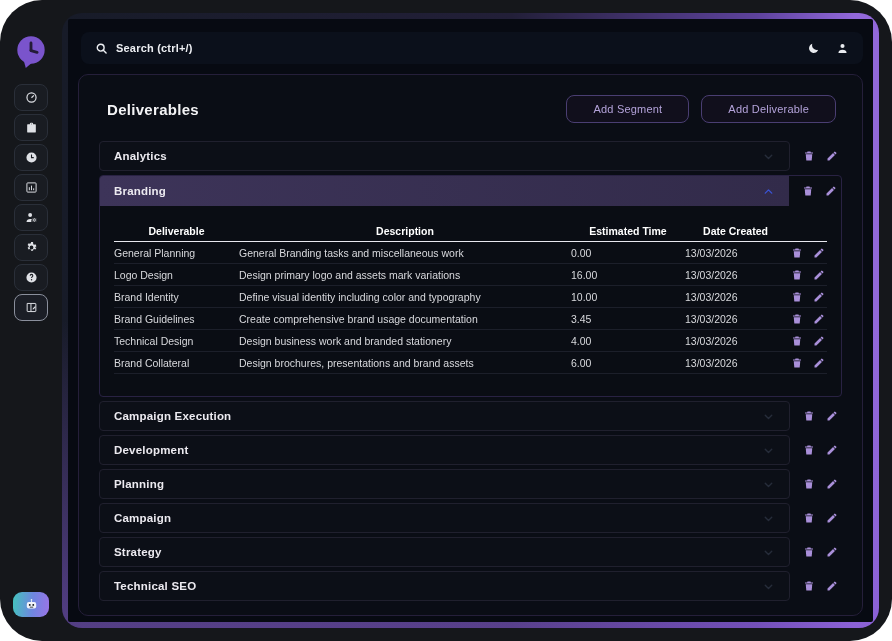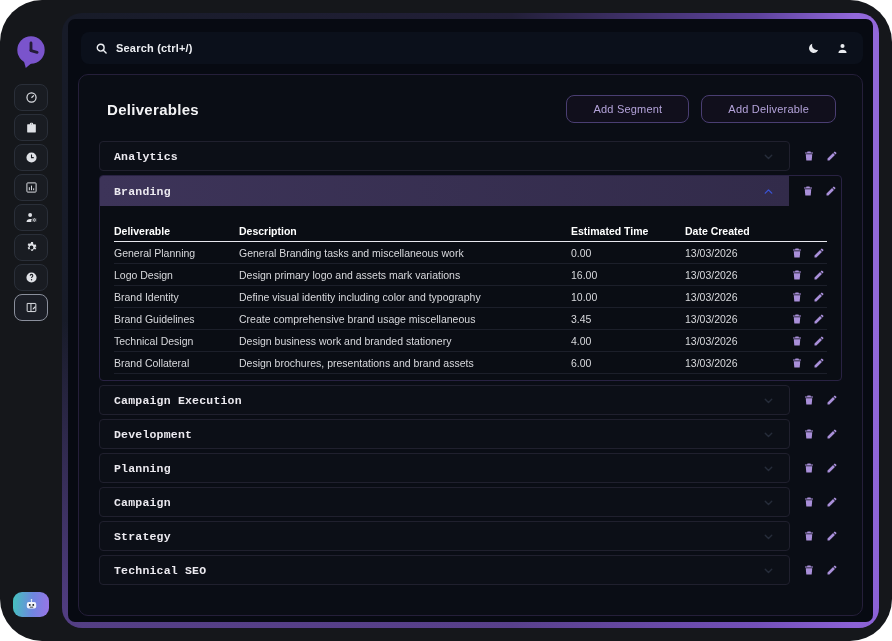--- a/index.html
+++ b/index.html
@@ -22,21 +22,21 @@
     border:none; border-radius:9px; cursor:pointer;
     background:linear-gradient(95deg,#43c4bd 0%,#6f86e0 55%,#9a74e6 100%);
     display:flex; align-items:center; justify-content:center; color:#f2f4fa; }
   .ai-fab svg { width:15px; height:15px; }
 
   
   .window-border { flex:1; margin:13px 13px 13px 0; border-radius:20px; padding:6px;
     background:
       linear-gradient(to bottom, rgba(23,27,40,0) 50%, rgba(134,92,210,.55) 100%),
       linear-gradient(to right, #171b28 0%, #221f38 55%, #5d429c 85%, #9268da 97%); }
-  .window { height:100%; border-radius:7px; background:#070a12; overflow:hidden;
+  .window { height:100%; border-radius:2px; background:#070a12; overflow:hidden;
     display:flex; flex-direction:column; }
 
   .topbar { margin:13px 10px 0 13px; height:32px; background:#0b101b;
     border-radius:8px; display:flex; align-items:center; justify-content:space-between;
     padding:0 14px; flex-shrink:0; }
   .search { display:flex; align-items:center; gap:8px; color:#eceef2;
     font-size:11px; font-weight:bold; letter-spacing:.2px; cursor:text; flex:1; }
   .search svg { width:13px; height:13px; }
   .topbar-right { display:flex; align-items:center; gap:16px; color:#e9ebef; }
   .top-icon { background:none; border:none; color:#e9ebef; cursor:pointer;
@@ -53,42 +53,42 @@
   .head-actions { display:flex; gap:12px; }
   .ghost-btn { height:28px; padding:0 26px; border-radius:8px; font-size:11px;
     border:1px solid #4a3e72; color:#b4a3da; background:#110f1c; cursor:pointer;
     font-family:inherit; letter-spacing:.2px; }
 
   .segments { display:flex; flex-direction:column; gap:4px; }
   .seg-row { display:flex; align-items:center; }
   .seg-head { flex:1; height:30px; display:flex; align-items:center;
     justify-content:space-between; padding:0 14px; background:#0c0f17;
     border:1px solid #20202e; border-radius:4px; color:#eceaf0; font-size:11.5px;
-    font-weight:bold; letter-spacing:.2px; cursor:pointer;font-family:Liberation Mono, monospace; }
+    font-weight:bold; letter-spacing:.2px; cursor:pointer; }
   .seg-head .chev { color:#262c3a; display:flex; }
   .chev svg { width:13px; height:13px; }
   .seg-icons { width:52px; display:flex; justify-content:flex-end; gap:11px;
     padding-right:4px; flex-shrink:0; }
   .icon-btn { background:none; border:none; padding:0; cursor:pointer; color:#a98fd9;
     display:flex; }
   .icon-btn svg { width:12px; height:12px; }
 
   
   .seg-box { border:1px solid #292243; border-radius:4px; background:#0a0d14;
-    padding-bottom:4px; }
+    padding-bottom:20px; }
   .seg-box .seg-row { align-items:stretch; }
   .seg-box .seg-head { border:none; border-radius:3px 0 0 0; height:30px;
     background:linear-gradient(90deg,#3d3459 0%,#322b4a 100%); }
   .seg-box .seg-head .chev { color:#3a53d4; }
   .seg-box .seg-icons { align-items:center; }
 
   .tbl { margin:14px 14px 2px 14px; font-size:10.5px; }
   .tr { display:grid; grid-template-columns:125px 332px 114px 101px 1fr;
     align-items:center; height:22px; border-bottom:1px solid #1c1f2a; color:#d8d9dd; }
-  .tr.th { color:#ffffff; font-weight:bold; border-bottom:1px solid #e8e8ef; }
+  .tr.th { color:#ffffff; font-weight:bold; border-bottom:1px solid #e8e8ef;text-align:center; }
   .cell-actions { display:flex; justify-content:flex-end; gap:10px; padding-right:2px; }
 </style>
 </head>
 <body>
 
 <div class="frame">
 
   <aside class="sidebar">
     <div class="logo">
       <svg viewBox="0 0 36 40" fill="none">
@@ -345,21 +345,21 @@
                         <span style="display: flex;">
                           <svg viewBox="0 0 24 24" fill="currentColor">
                             <path d="M3 17.2V21h3.8L17.9 9.9l-3.8-3.8zM20.7 7.1a1 1 0 0 0 0-1.4l-2.4-2.4a1 1 0 0 0-1.4 0l-1.8 1.8 3.8 3.8z"></path>
                           </svg>
                         </span>
                       </button>
                     </div>
                   </div>
                   <div class="tr">
                     <div>Brand Guidelines</div>
-                    <div>Create comprehensive brand usage miscellaneous</div>
+                    <div>Create comprehensive brand usage documentation</div>
                     <div>3.45</div>
                     <div>13/03/2026</div>
                     <div class="cell-actions">
                       <button class="icon-btn">
                         <span style="display: flex;">
                           <svg viewBox="0 0 24 24" fill="currentColor">
                             <path d="M9 3h6l.8 1.8H20v2H4v-2h4.2zM5.5 8.4h13L17.4 21H6.6z"></path>
                           </svg>
                         </span>
                       </button>

